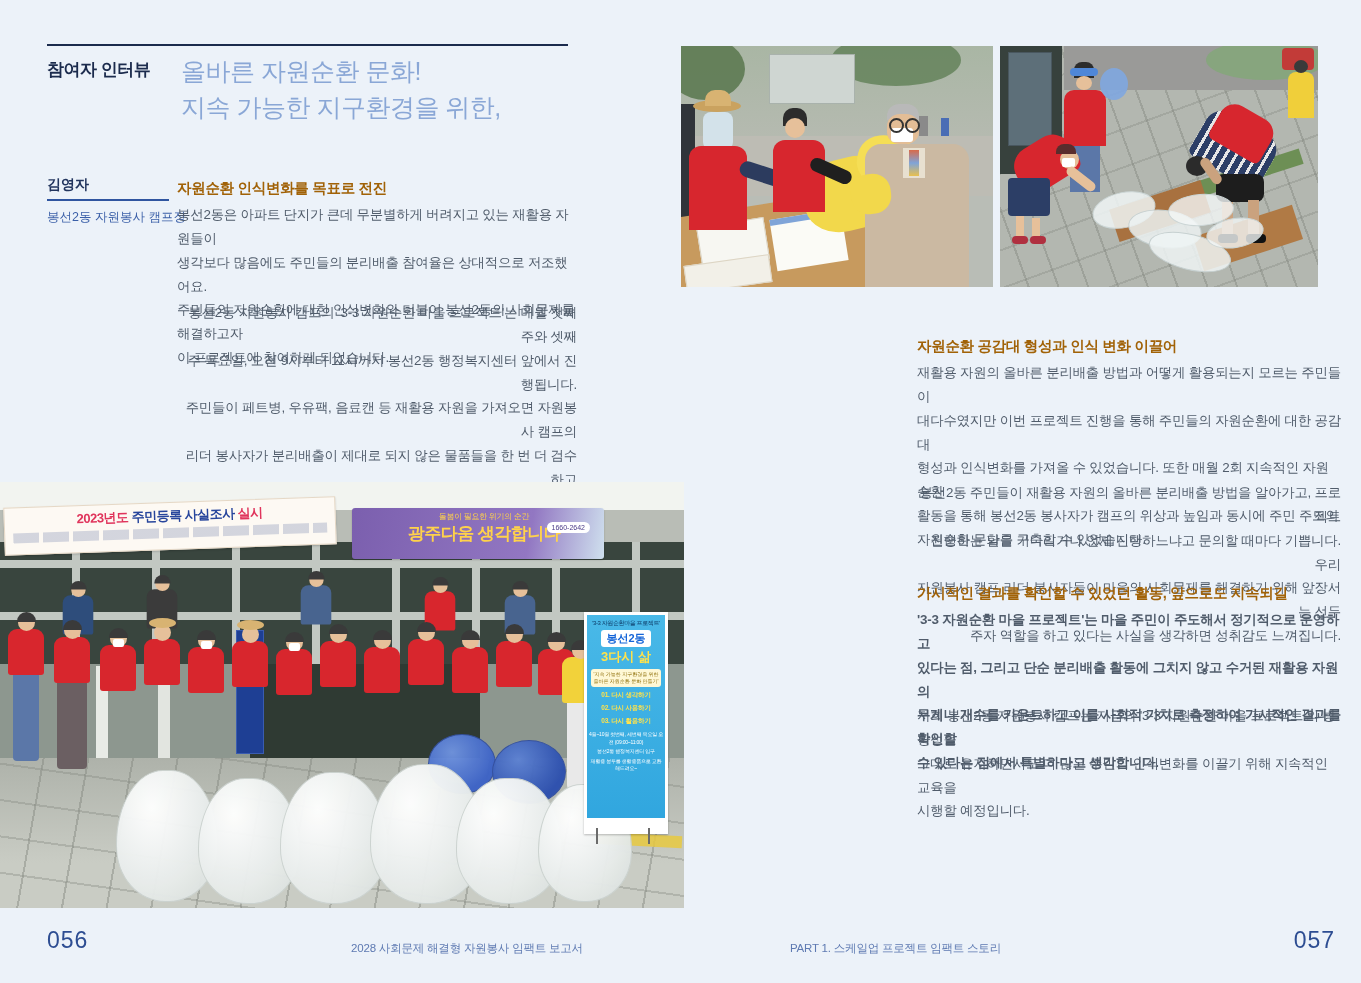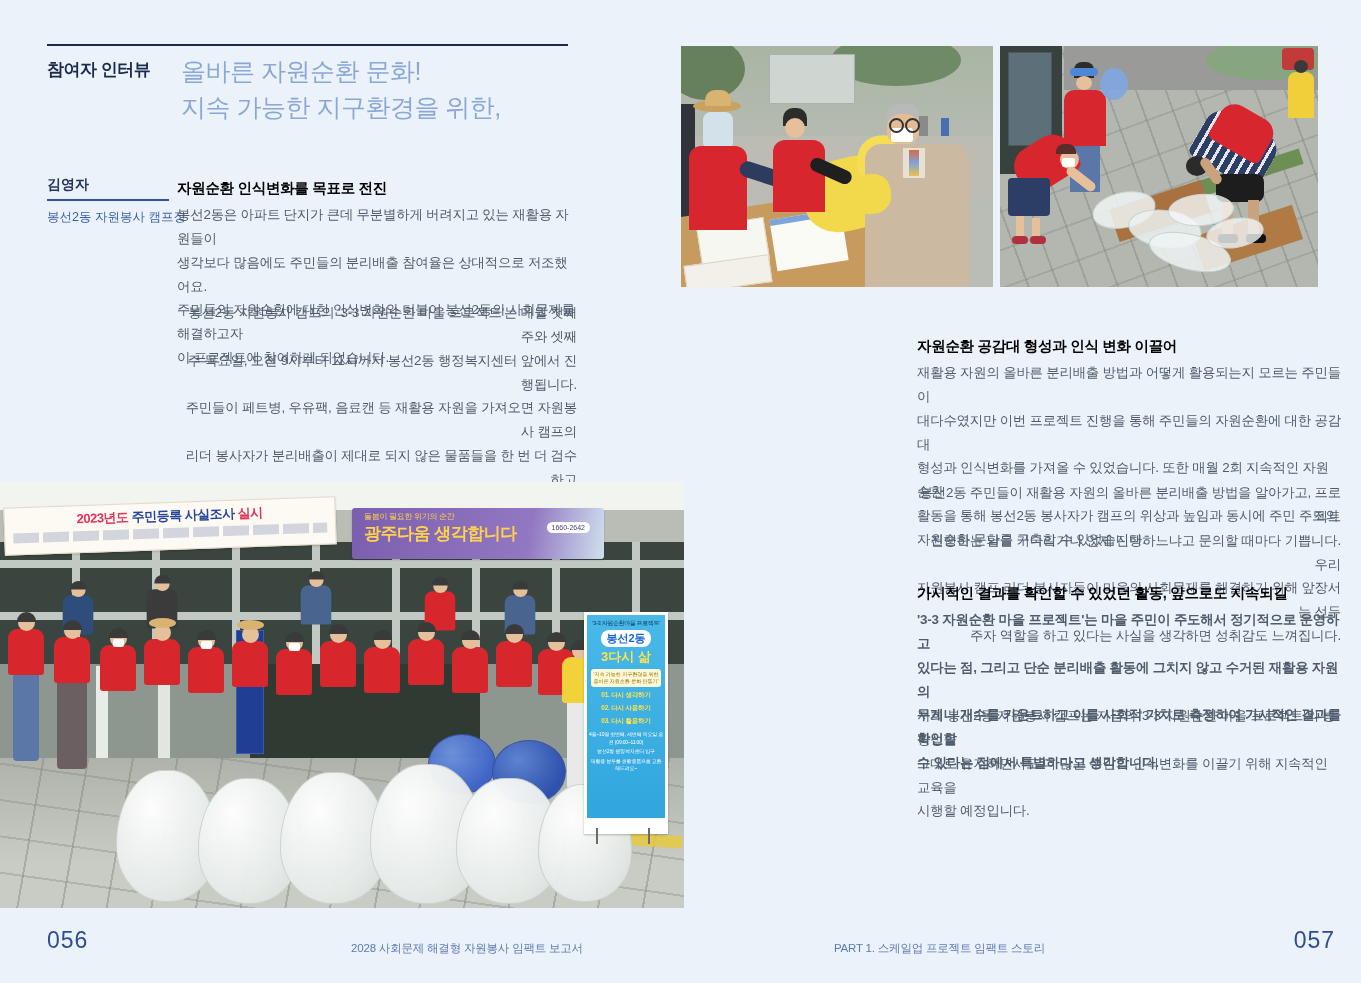--- a/index.html
+++ b/index.html
@@ -9,21 +9,21 @@
     font-family:"Liberation Sans","DejaVu Sans",sans-serif;
     color:#4f5b6b;
   }
   .abs { position:absolute; }
   .rule-top { height:2px; background:#1b2b4d; }
   .rule-name { height:2px; background:#2f55a0; }
   .kicker { font-size:17px; font-weight:bold; color:#1b2b4d; letter-spacing:-0.5px; }
   .title { font-size:25px; color:#8aa7d6; line-height:1.45; letter-spacing:-0.5px; }
   .name { font-size:14px; color:#22355e; font-weight:bold; }
   .role { font-size:12.5px; color:#3a5fa8; }
-  .h-section { font-size:14.5px; font-weight:bold; color:#000000; letter-spacing:-0.3px; }
+  .h-section { font-size:14.5px; font-weight:bold; color:#a16207; letter-spacing:-0.3px; }
   .para { font-size:13.4px; line-height:1.78; color:#505c6b; white-space:pre-line; letter-spacing:-0.2px; }
   .pagenum { font-size:23px; color:#2d4d92; letter-spacing:1px; }
   .footlabel { font-size:11.5px; color:#5e7ab2; letter-spacing:-0.2px; }
 
   .photo { position:absolute; overflow:hidden; background:#b9bdb6; }
 
   
   .win-grid {
     background-color:#39453e;
     background-image:
@@ -56,33 +56,33 @@
     background:radial-gradient(ellipse at 35% 28%, #ffffff, #eaeeed 55%, #d6dcd9);
     border:1px solid #ccd3d0; opacity:.97;
     border-radius:46% 46% 48% 48% / 56% 56% 42% 42%;
   }
   .bag.blue { background:radial-gradient(ellipse at 35% 30%, #6f93de, #3d63c6 70%); border-color:#35519e; border-radius:50%; }
 
   
   .xb { position:absolute; background:#fff; padding:3px; box-shadow:0 1px 2px rgba(0,0,0,.25); }
   .xb-in { background:linear-gradient(#49b9e8, #2fa5de); height:100%; text-align:center; overflow:hidden; }
   .xb-proj { font-size:6px; color:#0d3a66; padding-top:4px; letter-spacing:-0.4px; }
-  .xb-t1 { display:inline-block; margin-top:2px; font-size:11px; font-weight:bold; color:#1565d8; background:#fff; border-radius:8px; padding:1px 5px; }
+  .xb-t1 { display:inline-block; margin-top:2px; font-size:11px; font-weight:bold; color:#1565d8; background:#fff; border-radius:3px; padding:1px 5px; }
   .xb-t2 { font-size:13px; font-weight:bold; color:#ffe24a; margin-top:1px; }
   .xb-sub { margin:3px 4px; background:#fff8d6; border-radius:3px; font-size:5px; color:#8a6a00; padding:2px 1px; line-height:1.4; }
   .xb-item { font-size:6.5px; font-weight:bold; color:#ffe24a; margin-top:4px; letter-spacing:-0.2px; }
   .xb-sch { font-size:5px; color:#ffffff; margin-top:5px; line-height:1.5; padding:0 2px; letter-spacing:-0.2px; }
   .xb-foot { position:absolute; bottom:0; left:0; right:0; height:16px; background:#fff; }
   .xb-leg { position:absolute; width:2px; height:16px; background:#6b6b6b; }
 
   .banner-survey { background:#fdf9f3; border:1px solid #e5d8c6; transform:rotate(-2deg); text-align:center; padding-top:4px; box-shadow:0 1px 2px rgba(0,0,0,.2); }
   .banner-survey .l1 { font-size:13px; font-weight:bold; letter-spacing:-0.5px; }
   .banner-survey .l2 { margin:3px 8px 0; height:10px; background:repeating-linear-gradient(90deg,#c9ccd8 0 26px, transparent 26px 30px); opacity:.8; }
   .t-red { color:#e0355c; } .t-navy { color:#27459c; }
-  .banner-purple { background:linear-gradient(100deg,#7b5fae,#9277c2 70%,#cfe0ee); border-radius:3px; text-align:left; padding:3px 0 0 12px; box-shadow:0 1px 2px rgba(0,0,0,.2); }
+  .banner-purple { background:linear-gradient(100deg,#7b5fae,#9277c2 70%,#cfe0ee); border-radius:3px; text-align:center; padding:3px 0 0 12px; box-shadow:0 1px 2px rgba(0,0,0,.2); }
   .banner-purple .cap { font-size:8px; color:#ffd24a; letter-spacing:-0.3px; }
   .banner-purple .main { font-size:17px; font-weight:bold; color:#ffd24a; letter-spacing:-0.5px; }
   .banner-purple .tel { position:absolute; right:14px; top:14px; background:#fff; color:#4a3a86; font-size:7px; border-radius:8px; padding:2px 5px; }
 
   .shape { position:absolute; }
 </style>
 </head>
 <body>
 
 <div class="page">
@@ -389,16 +389,16 @@
 
   <div class="abs h-section" style="left:917px;top:584px;">가시적인 결과를 확인할 수 있었던 활동, 앞으로도 지속되길</div>
   <div class="abs para" style="left:917px;top:608px;width:424px;font-weight:bold;">'3-3 자원순환 마을 프로젝트'는 마을 주민이 주도해서 정기적으로 운영하고
 있다는 점, 그리고 단순 분리배출 활동에 그치지 않고 수거된 재활용 자원의
 무게나 개수를 카운트하고 이를 사회적 가치로 측정하여 가시적인 결과를 확인할
 수 있다는 점에서 특별하다고 생각합니다.</div>
   <div class="abs para" style="left:917px;top:704px;width:424px;">저희 봉선2동 자원봉사 캠프는 지금의 '3-3 자원순환 마을 프로젝트'의 방향성을
 그대로 유지하면서도 더 많은 주민의 인식변화를 이끌기 위해 지속적인 교육을
 시행할 예정입니다.</div>
 
-  <div class="abs footlabel" style="left:834px;top:941px;">PART 1. 스케일업 프로젝트 임팩트 스토리</div>
+  <div class="abs footlabel" style="left:790px;top:941px;">PART 1. 스케일업 프로젝트 임팩트 스토리</div>
   <div class="abs pagenum" style="left:1270px;top:927px;width:65px;text-align:right;">057</div>
 
 </div>
 
 </body></html>

